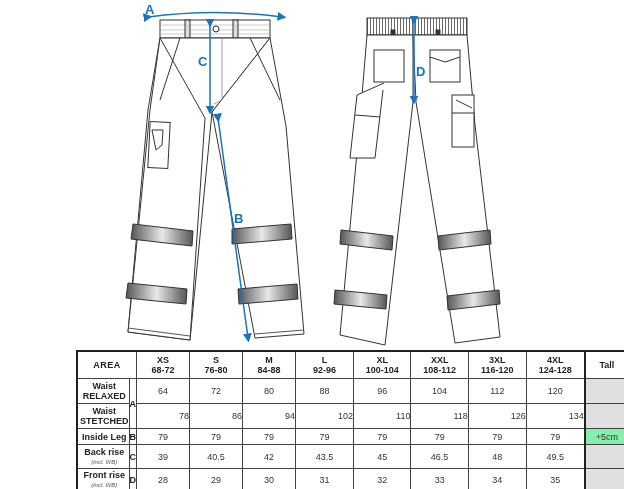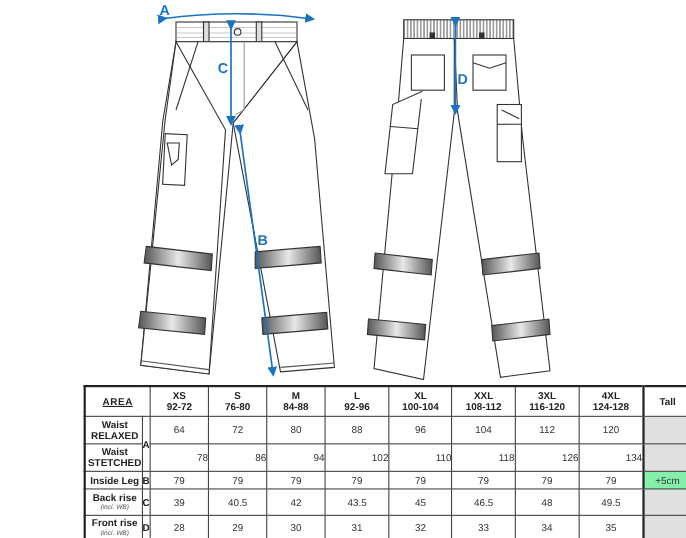--- a/index.html
+++ b/index.html
@@ -2,21 +2,21 @@
 <html><head>
 <meta charset="utf-8">
 <style>
   html, body { margin:0; padding:0; background:#ffffff; }
   body { width:624px; height:489px; position:relative; overflow:hidden; font-family:"Liberation Sans", sans-serif; }
   .diagram { position:absolute; left:0; top:0; width:624px; height:348px; }
   .size-table { position:absolute; left:76px; top:350px; border-collapse:collapse; border:2px solid #222; font-family:"Liberation Sans", sans-serif; color:#333; }
   .size-table td, .size-table th { border:1px solid #444; padding:0; text-align:center; font-size:9px; line-height:10px; }
   .size-table th { font-weight:bold; color:#222; }
   .hdr th { height:26px; }
-  .area-hdr { width:84px; font-size:10px; letter-spacing:0.5px;text-decoration:underline; }
+  .area-hdr { width:84px; font-size:10px; letter-spacing:0.5px; }
   .size-col { width:45px;margin-top:36px; }
   .size-col .sz { display:block; }
   .tall-hdr { width:62px; font-size:8px; border-left:2px solid #222 !important; }
   .rowlabel { text-align:left; padding-left:2px !important; font-weight:bold; font-size:8.5px; color:#222; width:57px; }
   .rowlabel .sub { font-style:italic; font-weight:normal; font-size:6px; color:#555; display:block; }
   .letter { width:12px; font-weight:bold; font-size:8px; color:#222; }
   .val { font-size:9px; color:#333; }
   .tall { background:#e0e0e0; border-left:2px solid #222 !important; font-size:7px; }
   .tall.white { background:#86efac; }
   tr.r-waist1 td { height:24px; }
@@ -119,21 +119,21 @@
     <text class="lbl" x="416" y="76" font-size="13">D</text>
   </g>
 </svg>
 
 <table class="size-table">
   <tbody>
       <tr class="hdr">
     <th class="area-hdr" colspan="2">AREA</th>
     <th class="size-col">
           <span class="sz">XS</span>
-          <span class="sz">92-72</span>
+          <span class="sz">68-72</span>
         </th>
     <th class="size-col">
           <span class="sz">S</span>
           <span class="sz">76-80</span>
         </th>
     <th class="size-col">
           <span class="sz">M</span>
           <span class="sz">84-88</span>
         </th>
     <th class="size-col">

